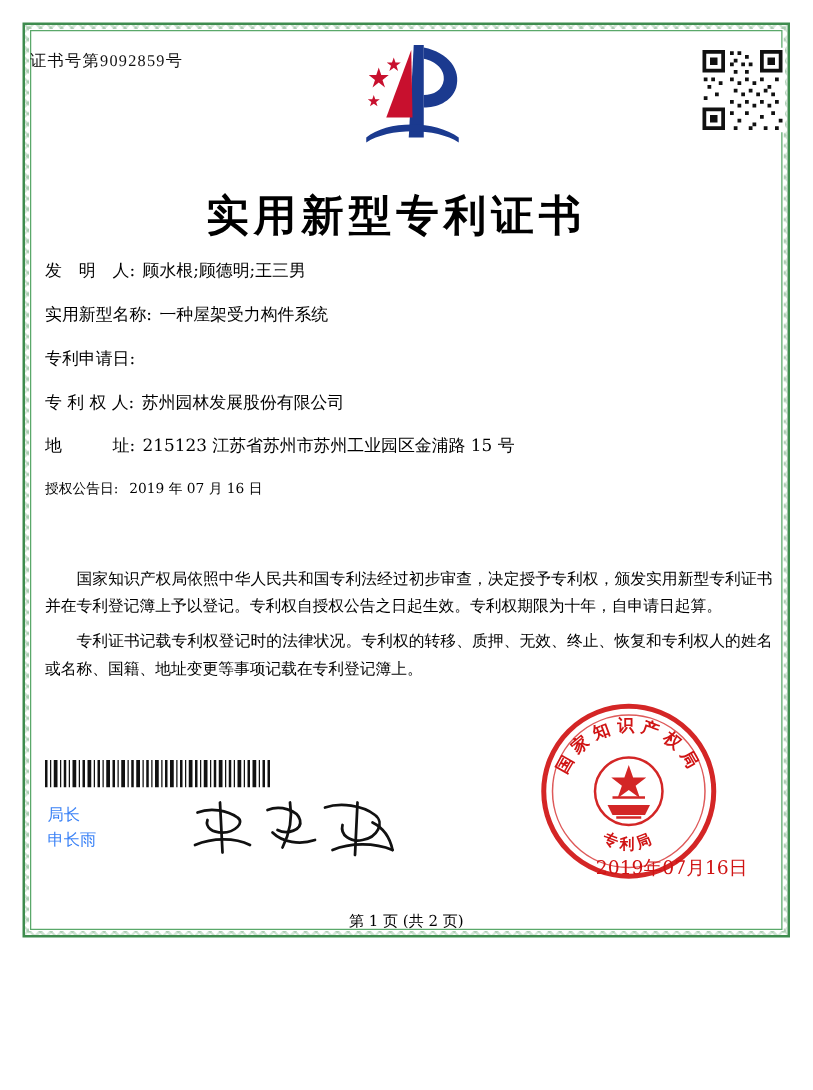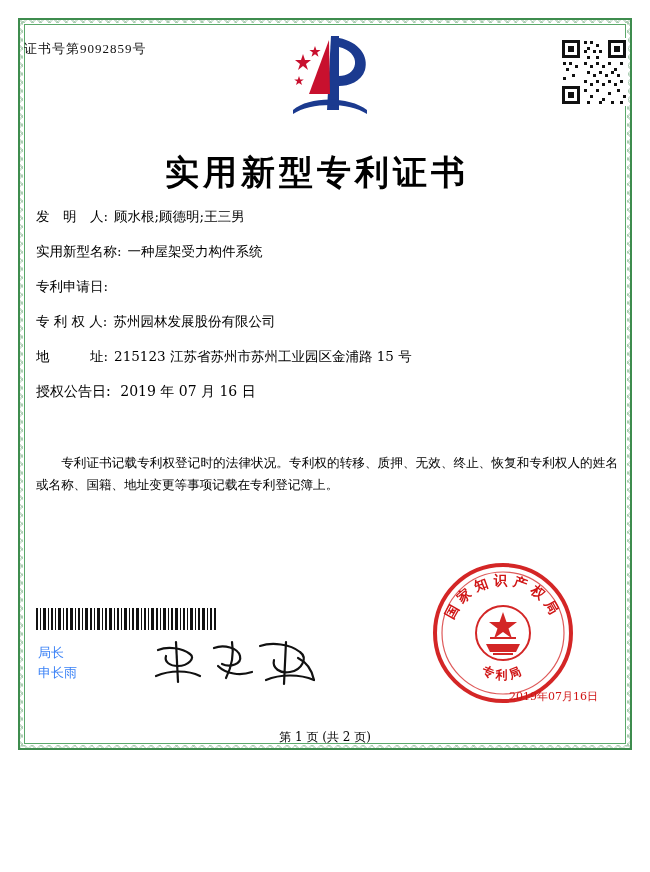--- a/index.html
+++ b/index.html
@@ -115,21 +115,21 @@
     white-space: pre;
     font-family: "DejaVu Serif", "Liberation Serif", serif;
   }
   .f-value {
     margin-left: 6px;
     font-family: "DejaVu Serif", "Liberation Serif", serif;
   }
   .row-split {
     display: flex;
     align-items: center;
-    font-size: 14px;
+    font-size: 11px;
     margin-bottom: 6px;
   }
   .row-split .col2 {
     margin-left: 70px;
   }
 
   
   .paras {
     position: absolute;
     left: 36px;
@@ -178,21 +178,21 @@
     position: absolute;
     right: 74px;
     bottom: 62px;
     width: 146px;
     height: 146px;
   }
   .seal-date {
     position: absolute;
     right: 52px;
     bottom: 64px;
-    font-size: 11px;
+    font-size: 15px;
     color: #d01414;
     font-family: "DejaVu Serif", "Liberation Serif", serif;
   }
 
   
   .footer {
     position: absolute;
     left: 0;
     right: 0;
     bottom: 22px;
@@ -319,20 +319,21 @@
     </div>
     <div class="row-split">
       <span class="col1">
         <span class="f-label">授权公告日:</span>
         <span class="f-value">2019 年 07 月 16 日</span>
       </span>
     </div>
   </div>
 
   <div class="paras">
+    <p>国家知识产权局依照中华人民共和国专利法经过初步审查，决定授予专利权，颁发实用新型专利证书并在专利登记簿上予以登记。专利权自授权公告之日起生效。专利权期限为十年，自申请日起算。</p>
     <p>专利证书记载专利权登记时的法律状况。专利权的转移、质押、无效、终止、恢复和专利权人的姓名或名称、国籍、地址变更等事项记载在专利登记簿上。</p>
   </div>
 
   <div class="barcode">
     <svg viewBox="0 0 180 22" width="180" height="22" xmlns="http://www.w3.org/2000/svg">
       <g fill="#111">
         <rect x="0" y="0" width="2" height="22"></rect>
           <rect x="4" y="0" width="1" height="22"></rect>
           <rect x="7" y="0" width="3" height="22"></rect>
         <rect x="12" y="0" width="1" height="22"></rect>

